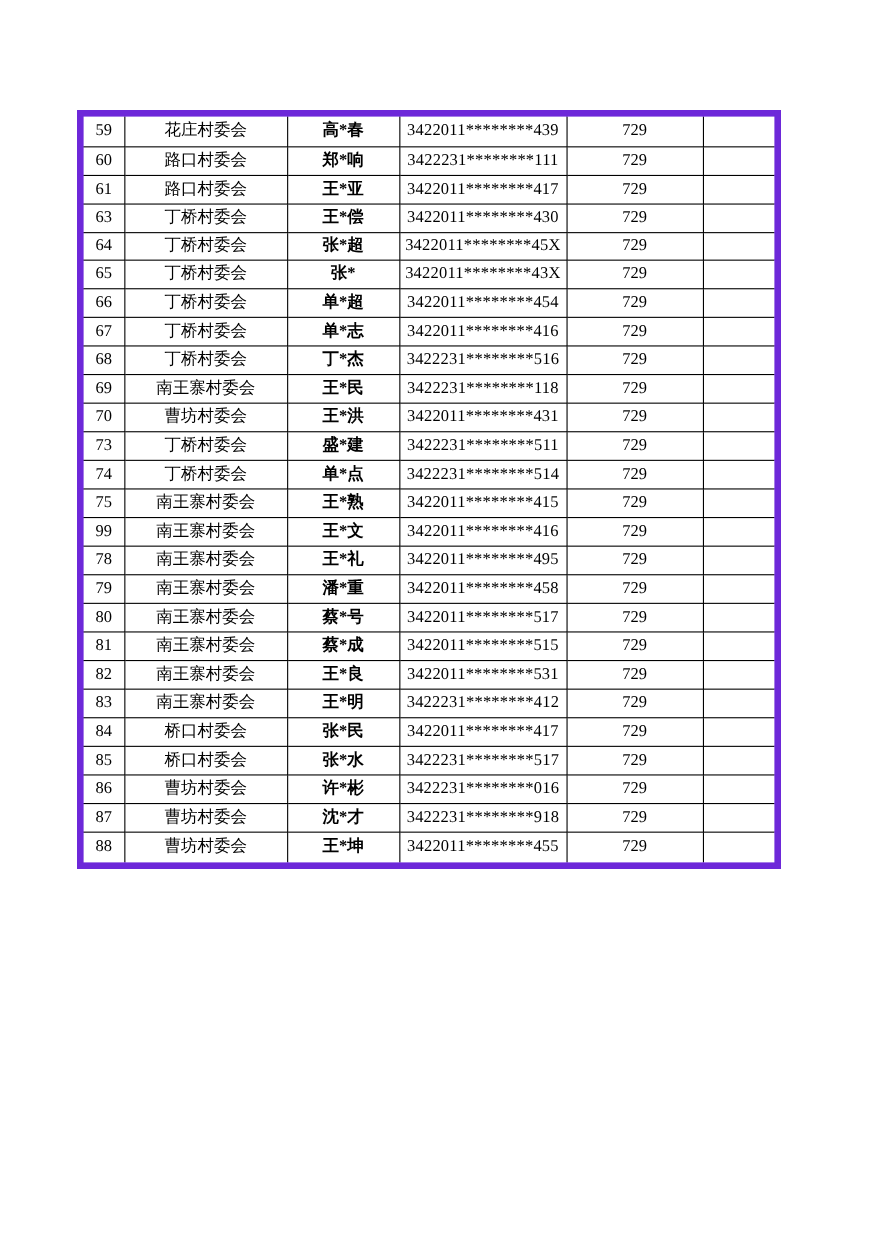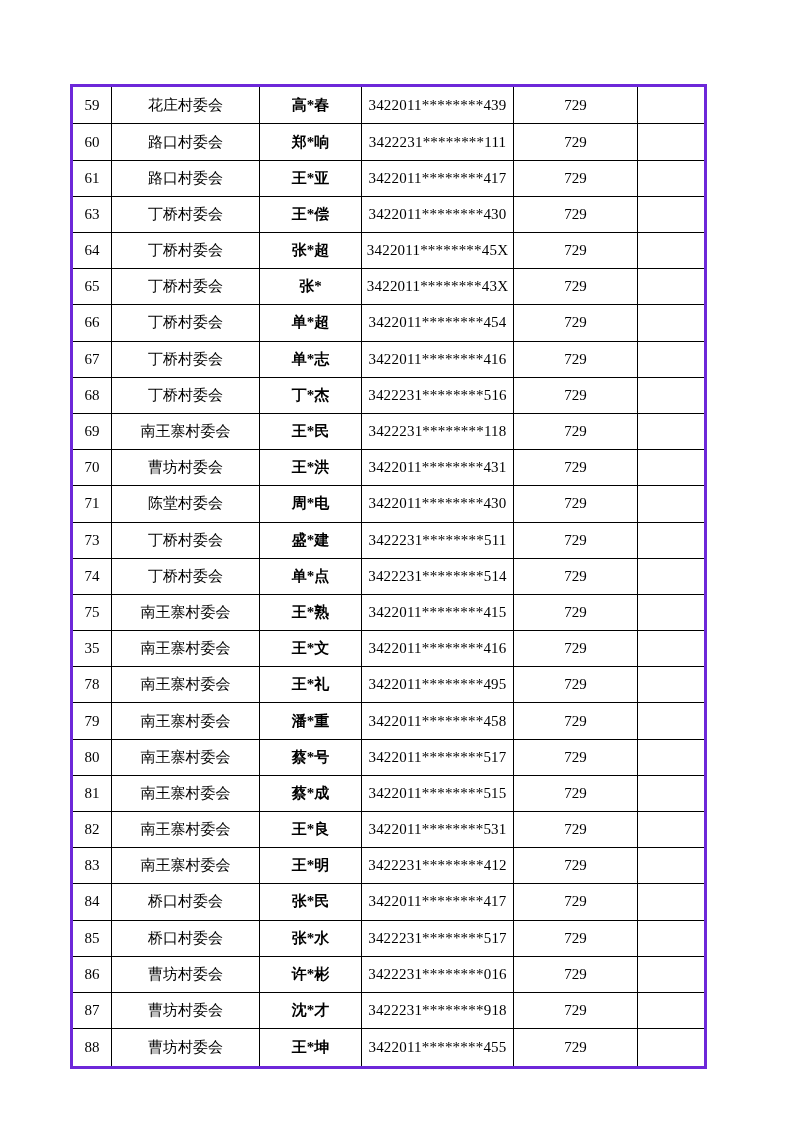--- a/index.html
+++ b/index.html
@@ -12,26 +12,26 @@
     width: 793px;
     height: 1122px;
     background: #ffffff;
     font-family: "Liberation Serif", "DejaVu Serif", serif;
     color: #000000;
     overflow: hidden;
   }
   table.roster {
     position: absolute;
     left: 70px;
-    top: 84px;
+    top: 100px;
     width: 634px;
-    height: 985px;
+    height: 690px;
     border-collapse: collapse;
     table-layout: fixed;
-    border: 3px solid #6d28d9;
+    border: 6px solid #6d28d9;
   }
   table.roster td {
     border: 1.5px solid #000000;
     text-align: center;
     vertical-align: middle;
     font-size: 15px;
     line-height: 1;
     padding: 0;
     white-space: nowrap;
     overflow: hidden;
@@ -150,28 +150,20 @@
 
   <tr>
     <td class="c-no">70</td>
     <td class="c-village">曹坊村委会</td>
     <td class="c-name">王*洪</td>
     <td class="c-id">3422011********431</td>
     <td class="c-amount">729</td>
     <td class="c-note"></td>
   </tr>
 
-  <tr>
-    <td class="c-no">71</td>
-    <td class="c-village">陈堂村委会</td>
-    <td class="c-name">周*电</td>
-    <td class="c-id">3422011********430</td>
-    <td class="c-amount">729</td>
-    <td class="c-note"></td>
-  </tr>
 
 
   <tr>
     <td class="c-no">73</td>
     <td class="c-village">丁桥村委会</td>
     <td class="c-name">盛*建</td>
     <td class="c-id">3422231********511</td>
     <td class="c-amount">729</td>
     <td class="c-note"></td>
   </tr>
@@ -189,21 +181,21 @@
     <td class="c-no">75</td>
     <td class="c-village">南王寨村委会</td>
     <td class="c-name">王*熟</td>
     <td class="c-id">3422011********415</td>
     <td class="c-amount">729</td>
     <td class="c-note"></td>
   </tr>
 
 
   <tr>
-    <td class="c-no">35</td>
+    <td class="c-no">99</td>
     <td class="c-village">南王寨村委会</td>
     <td class="c-name">王*文</td>
     <td class="c-id">3422011********416</td>
     <td class="c-amount">729</td>
     <td class="c-note"></td>
   </tr>
 
   <tr>
     <td class="c-no">78</td>
     <td class="c-village">南王寨村委会</td>

